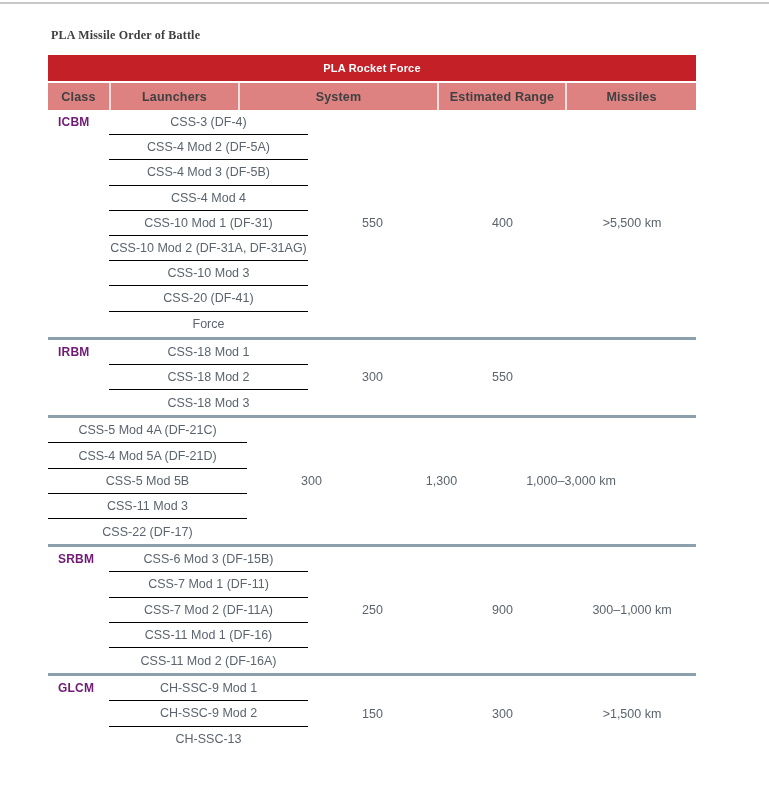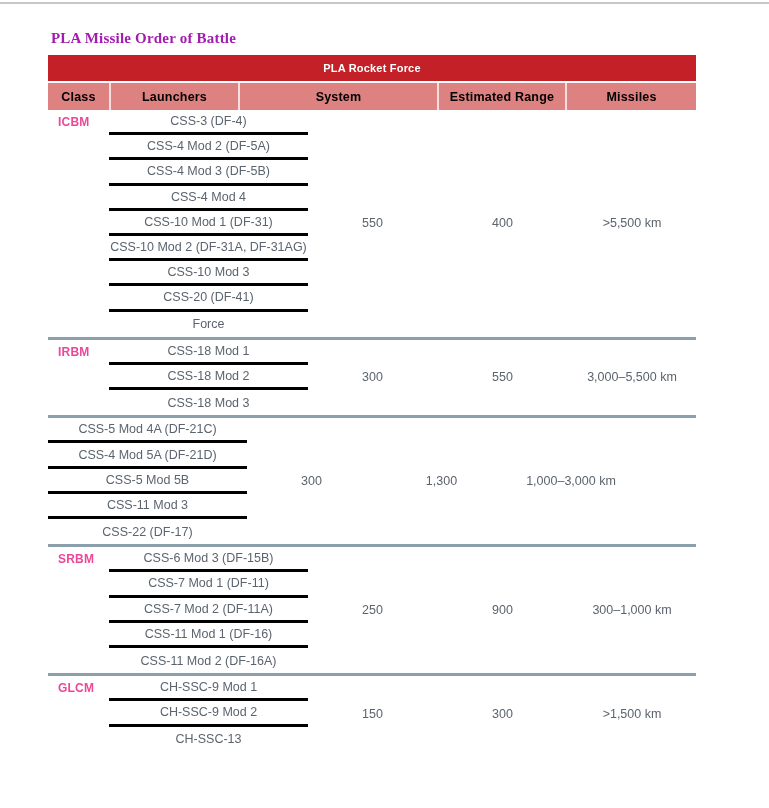--- a/index.html
+++ b/index.html
@@ -3,46 +3,46 @@
 <meta charset="utf-8">
 <style>
   html,body{margin:0;padding:0;}
   body{
     width:769px;height:808px;background:#ffffff;position:relative;
     font-family:"Liberation Sans",sans-serif;overflow:hidden;
   }
   .top-line{position:absolute;top:2px;left:0;width:769px;height:2px;background:#c7c7c7;}
   .page-title{
     position:absolute;left:51px;top:20px;
-    font-family:"Liberation Serif",serif;font-weight:bold;font-size:15px;color:#a21caf;
+    font-family:"Liberation Serif",serif;font-weight:bold;font-size:12px;color:#404040;
     letter-spacing:.2px;
   }
   .oob-table{position:absolute;left:48px;top:55px;width:648px;}
   .banner{
     height:26px;background:#c32027;color:#ffffff;
     display:flex;align-items:center;justify-content:center;
     font-weight:bold;font-size:11px;margin-bottom:2px;letter-spacing:.2px;
   }
-  .header-row{display:flex;height:27px;background:#dd8181;color:#000000;font-weight:bold;font-size:12.5px;}
+  .header-row{display:flex;height:27px;background:#dd8181;color:#404040;font-weight:bold;font-size:12.5px;}
   .header-row .hcell{display:flex;align-items:center;justify-content:center;box-sizing:border-box;letter-spacing:.2px;}
   .header-row .hcell + .hcell{border-left:2px solid rgba(255,255,255,.75);}
   .c1{width:61px;} .c2{width:199px;} .c3{width:129px;} .c4{width:131px;} .c5{width:128px;}
 
   .tbody{font-size:12.5px;color:#5b646e;}
   .section{display:flex;border-bottom:3px solid #8ba0ab;}
   .section:last-child{border-bottom:none;}
   .cell-class{
     width:61px;box-sizing:border-box;padding-left:10px;
-    font-weight:bold;color:#ec4899;font-size:12px;line-height:25.2px;letter-spacing:.2px;
+    font-weight:bold;color:#701a75;font-size:12px;line-height:25.2px;letter-spacing:.2px;
   }
   .cell-systems{width:199px;box-sizing:border-box;}
   .sys-row{
     height:25.2px;box-sizing:border-box;
     display:flex;align-items:center;justify-content:center;
-    border-bottom:3px solid #000000;white-space:nowrap;
+    border-bottom:1px solid #000000;white-space:nowrap;
   }
   .sys-row:last-child{border-bottom:none;}
   .cell-val{display:flex;align-items:center;justify-content:center;box-sizing:border-box;white-space:nowrap;}
 </style>
 </head>
 <body>
 
 <div class="top-line"></div>
 
 <h1 class="page-title">PLA Missile Order of Battle</h1>
@@ -81,21 +81,20 @@
 
     <div class="section">
       <div class="cell-class">IRBM</div>
       <div class="cell-systems">
         <div class="sys-row">CSS-18 Mod 1</div>
         <div class="sys-row">CSS-18 Mod 2</div>
         <div class="sys-row">CSS-18 Mod 3</div>
       </div>
       <div class="cell-val c3">300</div>
       <div class="cell-val c4">550</div>
-      <div class="cell-val c5">3,000–5,500 km</div>
     </div>
 
     <div class="section">
       <div class="cell-systems">
         <div class="sys-row">CSS-5 Mod 4A (DF-21C)</div>
         <div class="sys-row">CSS-4 Mod 5A (DF-21D)</div>
         <div class="sys-row">CSS-5 Mod 5B</div>
         <div class="sys-row">CSS-11 Mod 3</div>
         <div class="sys-row">CSS-22 (DF-17)</div>
       </div>

